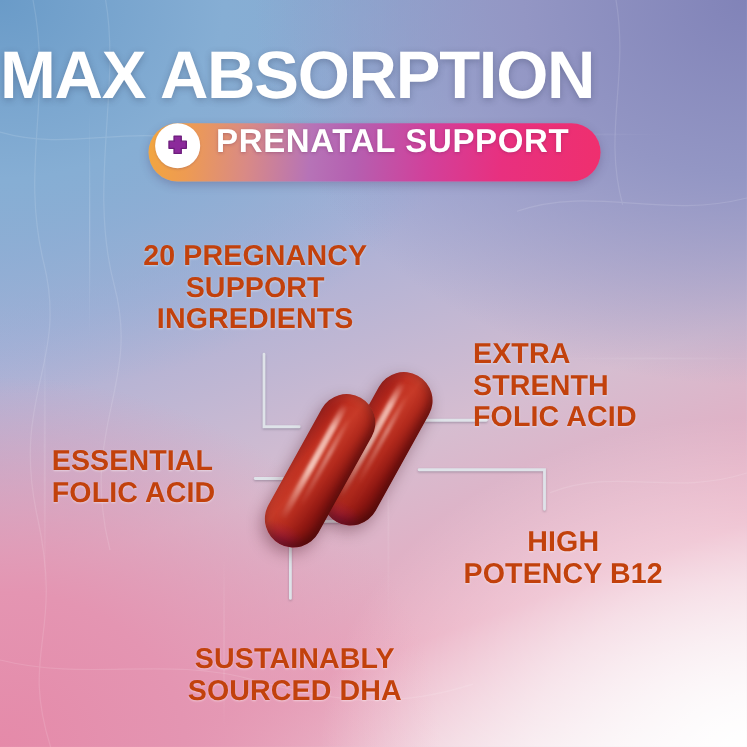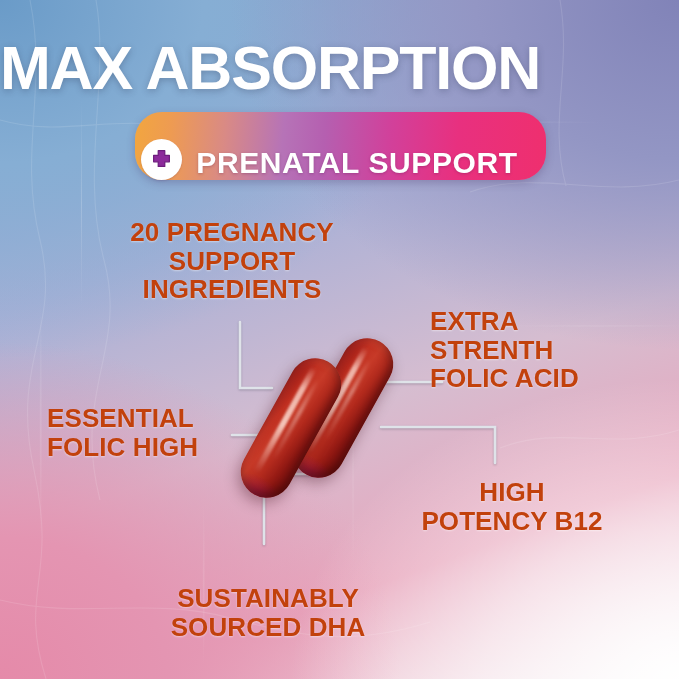--- a/index.html
+++ b/index.html
@@ -43,28 +43,28 @@
     font-weight:bold;
     letter-spacing:-1.2px;
     color:#ffffff;
     text-shadow:0 2px 7px rgba(40,50,80,0.30);
     white-space:nowrap;
   }
 
   
   #badge {
     position:absolute; left:135px; top:112px;
-    width:411px; height:68px;
+    width:411px; height:53px;
     border-radius:27px;
     background:linear-gradient(95deg,
         #f2a63f 0%, #ee9b52 9%, #d98a85 22%,
         #b673b7 36%, #b55fb0 46%,
         #d2409a 62%, #e8307f 78%, #ef2f6e 100%);
     box-shadow:0 3px 9px rgba(60,40,90,0.26);
-    display:flex; align-items:flex-end;
+    display:flex; align-items:flex-start;
   }
   #badge-circle {
     width:41px; height:41px; margin-left:6px;
     border-radius:50%;
     background:#ffffff;
     display:flex; align-items:center; justify-content:center;
     flex:0 0 auto;
     box-shadow:0 1px 2px rgba(80,40,90,0.2);
   }
   #badge-label {
@@ -208,17 +208,17 @@
   </div>
 </div>
 
 <div class="callout" id="callout-ingredients">20 PREGNANCY
 SUPPORT
 INGREDIENTS</div>
 <div class="callout" id="callout-extra">EXTRA
 STRENTH
 FOLIC ACID</div>
 <div class="callout" id="callout-essential">ESSENTIAL
-FOLIC HIGH</div>
+FOLIC ACID</div>
 <div class="callout" id="callout-potency">HIGH
 POTENCY B12</div>
 <div class="callout" id="callout-dha">SUSTAINABLY
 SOURCED DHA</div>
 
 </body></html>

